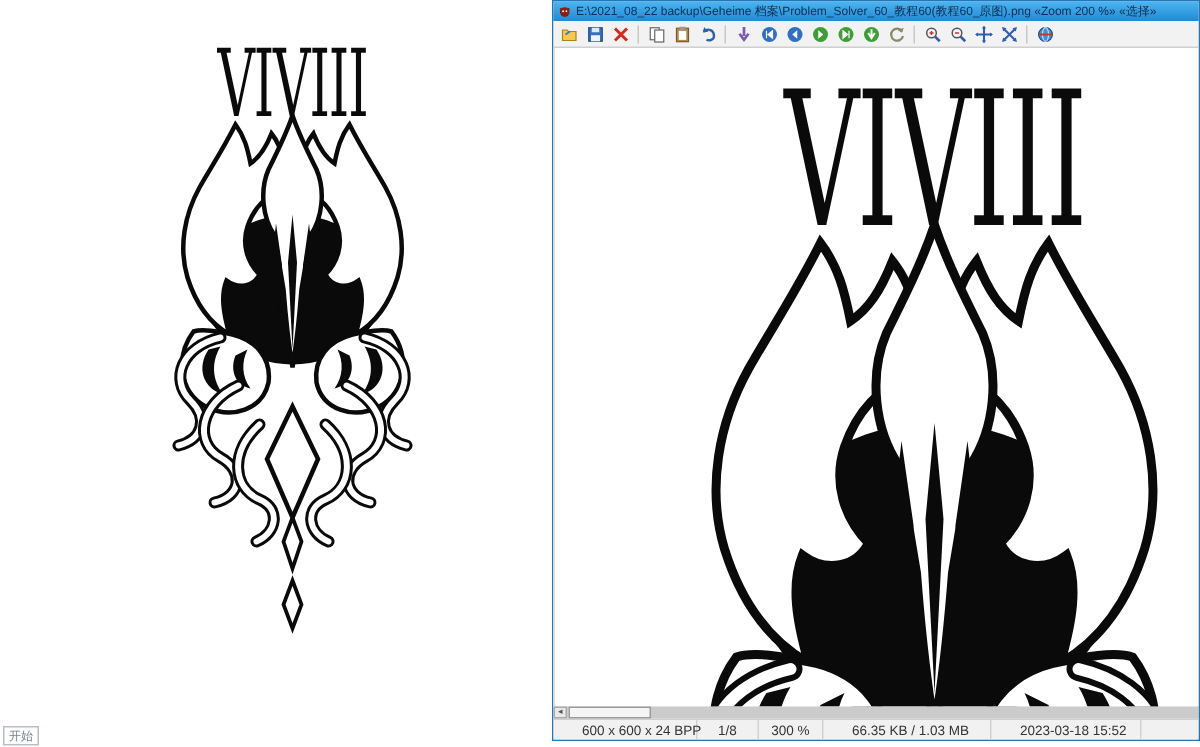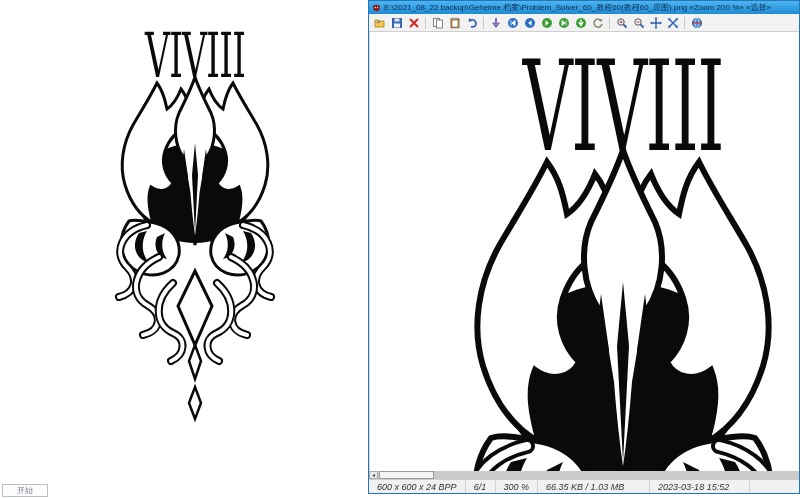--- a/index.html
+++ b/index.html
@@ -3,21 +3,21 @@
 <meta charset="utf-8">
 <style>
   * { margin:0; padding:0; box-sizing:border-box; }
   html,body { width:800px; height:498px; overflow:hidden;
     font-family:"Liberation Sans", sans-serif; background:#ffffff; }
   .screen { position:relative; width:800px; height:498px; background:#ffffff; }
 
   
   .left-pane { position:absolute; left:0; top:0; width:368px; height:498px; background:#ffffff; }
   .left-art { position:absolute; left:95px; top:25px; }
-  .start-tip { position:absolute; left:2px; top:484px; height:13px; padding:0 14px;
+  .start-tip { position:absolute; left:2px; top:484px; height:13px; padding:0 3px;
     border:1px solid #b9bdc6; background:#fdfdfd; color:#7a7f8a; font-size:8px;
     line-height:11px; white-space:nowrap; }
 
   
   .win { position:absolute; left:368px; top:0; width:432px; height:494px;
     border:1px solid #2277bb; background:#f2f2f2; display:flex; flex-direction:column; }
   .titlebar { height:13px; flex:0 0 13px; display:flex; align-items:center; gap:3px;
     background:linear-gradient(#4db4f0,#1f8bd4); padding:0 3px; overflow:hidden; }
   .app-icon { width:9px; height:9px; flex:0 0 9px; }
   .title-text { font-size:8px; color:#0b2d52; white-space:nowrap; overflow:hidden; }
@@ -33,22 +33,22 @@
   .right-art { position:absolute; left:53px; top:14px; }
 
   .hscroll { height:8px; flex:0 0 8px; background:#cbcbcb; position:relative; }
   .hscroll .btn { position:absolute; left:0; top:0; width:9px; height:8px; background:#e9e9e9;
     border:1px solid #aaaaaa; font-size:6px; line-height:6px; text-align:center; color:#555; }
   .hscroll .thumb { position:absolute; left:10px; top:0; width:55px; height:8px;
     background:#f5f5f5; border:1px solid #9a9a9a; }
 
   .statusbar { height:14px; flex:0 0 14px; background:#f1f1f1; border-top:1px solid #cfcfcf;
     display:flex; align-items:stretch; font-size:9px; color:#333; }
-  .sb-cell { padding:1px 8px; border-right:1px solid #d2d2d2; white-space:nowrap;
-    display:flex; align-items:center;font-style:italic; }
+  .sb-cell { padding:1px 19px; border-right:1px solid #d2d2d2; white-space:nowrap;
+    display:flex; align-items:center; }
   .sb-fill { flex:1 1 auto; border-right:none; }
 
   svg text { font-family:"DejaVu Serif","Liberation Serif",serif; }
 </style>
 </head>
 <body>
 
 <div class="screen">
 
   <svg width="0" height="0" style="position:absolute" aria-hidden="true">
@@ -239,21 +239,21 @@
       </svg>
     </div>
 
     <div class="hscroll">
       <span class="btn">◂</span>
       <span class="thumb"></span>
     </div>
 
     <div class="statusbar">
       <span class="sb-cell" style="min-width:96px">600 x 600 x 24 BPP</span>
-      <span class="sb-cell" style="min-width:30px;justify-content:center">6/1</span>
+      <span class="sb-cell" style="min-width:30px;justify-content:center">1/8</span>
       <span class="sb-cell" style="min-width:42px;justify-content:center">300 %</span>
       <span class="sb-cell" style="min-width:112px">66.35 KB / 1.03 MB</span>
       <span class="sb-cell" style="min-width:100px">2023-03-18 15:52</span>
       <span class="sb-cell sb-fill"></span>
     </div>
 
   </div>
 </div>
 
 </body></html>

